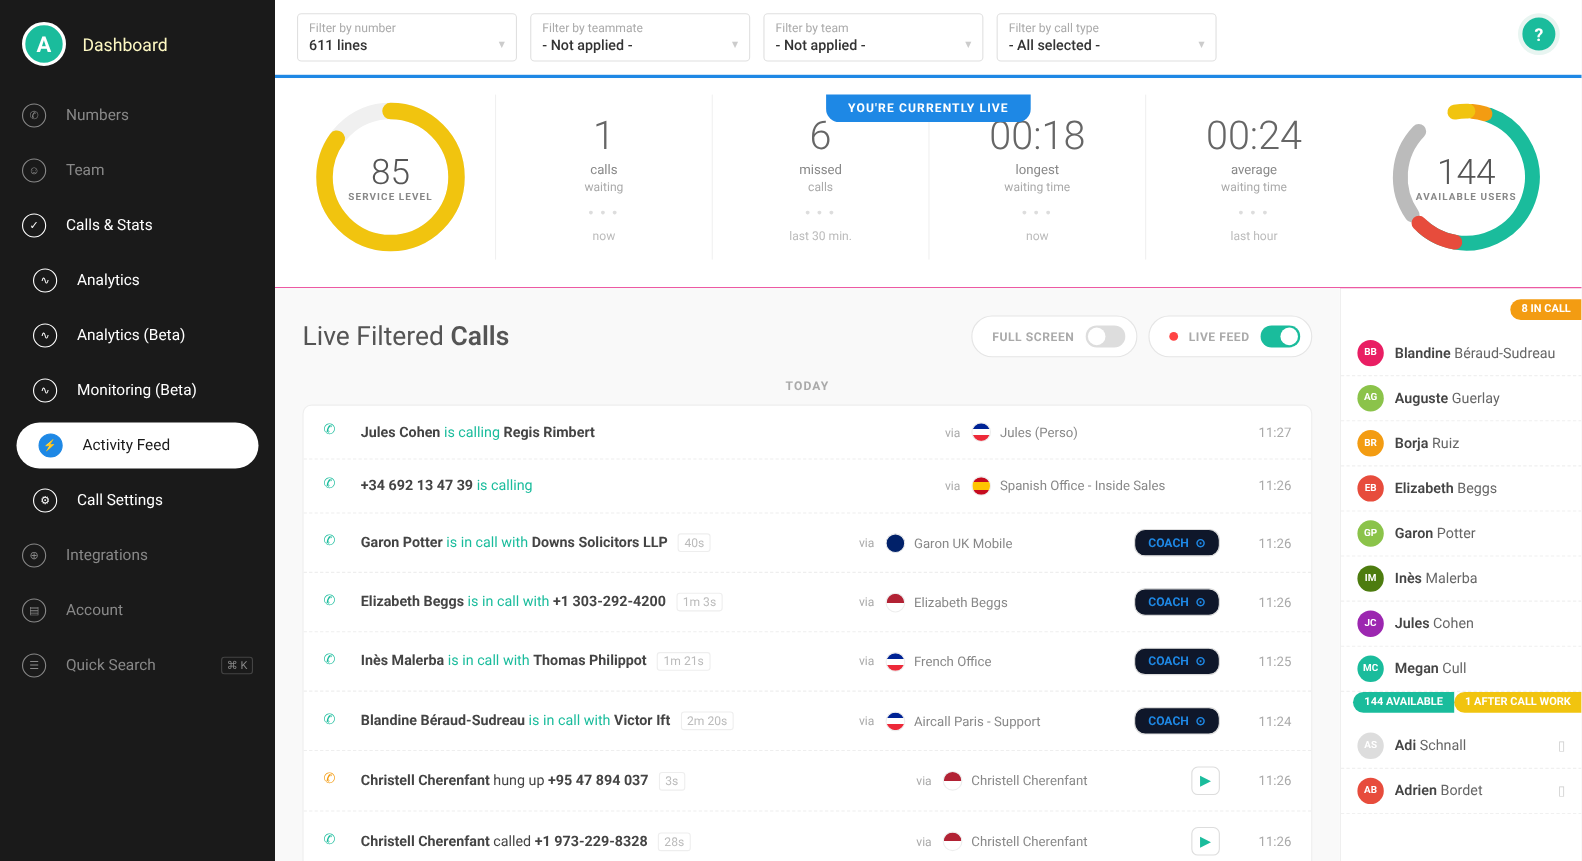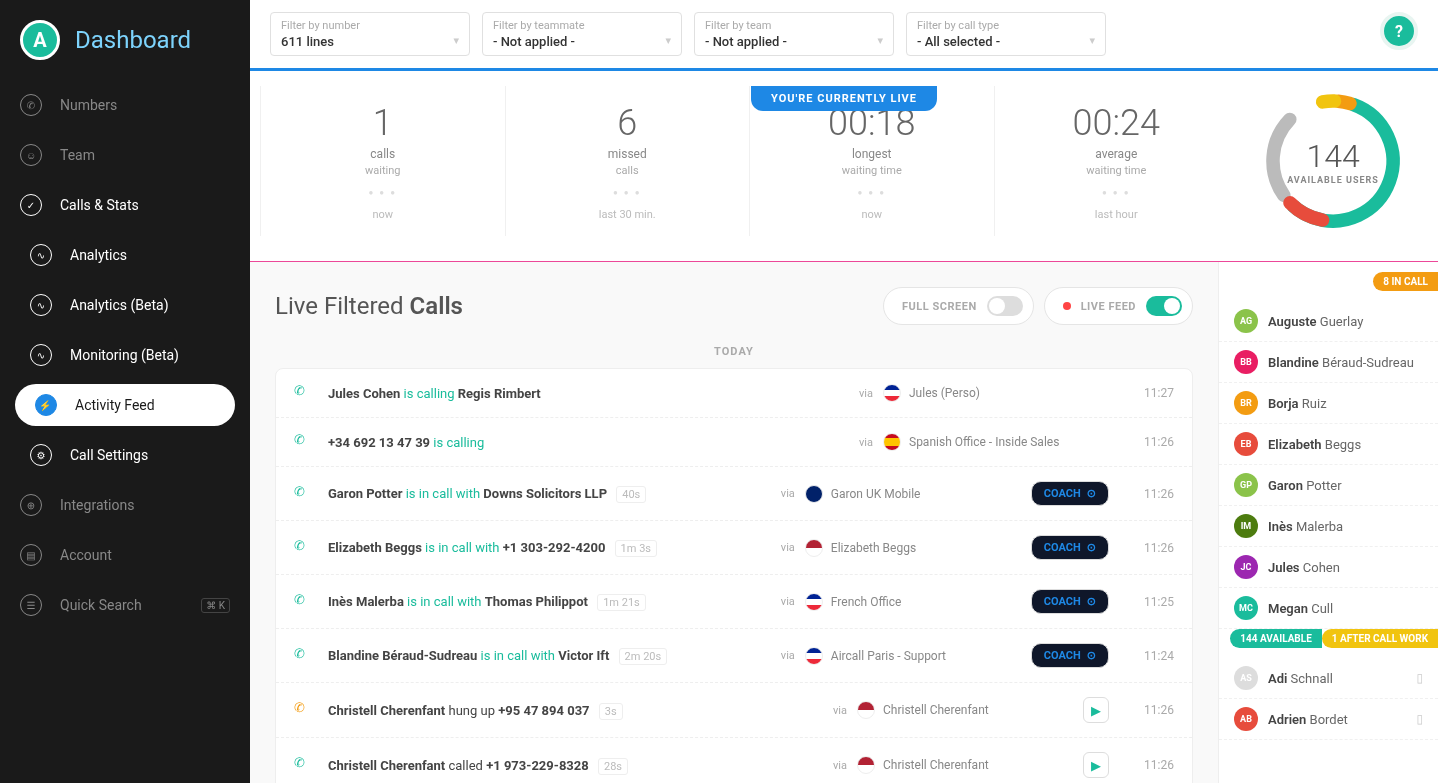--- a/index.html
+++ b/index.html
@@ -1,20 +1,20 @@
 <!DOCTYPE html>
 <html><head>
 <meta charset="utf-8">
 <style>
 *{box-sizing:border-box;margin:0;padding:0;font-family:-apple-system,BlinkMacSystemFont,"Segoe UI",Roboto,sans-serif}
 body{background:#f5f5f5;width:1438px;height:783px;overflow:hidden;display:flex}
 .sidebar{width:250px;background:#1a1a1a;height:100%;display:flex;flex-direction:column;color:#888;flex-shrink:0}
 .sb-header{display:flex;align-items:center;padding:20px;gap:15px}
 .logo{width:40px;height:40px;background:#1abc9c;border-radius:50%;display:flex;align-items:center;justify-content:center;color:#fff;font-weight:bold;font-size:20px;border:3px solid #fff}
-.sb-title{color:#7dd3fc;font-size:24px}
+.sb-title{color:#fef9c3;font-size:16px}
 .sb-item{display:flex;align-items:center;padding:14px 20px;gap:18px;cursor:pointer;font-size:14px}
 .sb-item.active{color:#fff}
 .sb-item.sub{padding-left:30px;position:relative}
 .sb-item.pill{background:#fff;color:#1a1a1a;border-radius:30px;margin:4px 15px;padding:10px 20px}
 .sb-icon{width:22px;height:22px;border:1.5px solid currentColor;border-radius:50%;display:flex;align-items:center;justify-content:center;font-size:10px}
 .sb-icon.filled{background:#1e88e5;border-color:#1e88e5;color:#fff}
 .sb-spacer{flex:1}
 .kbd{font-size:10px;border:1px solid #444;border-radius:3px;padding:1px 4px;margin-left:auto}
 .main{flex:1;display:flex;flex-direction:column;height:100%;overflow:hidden}
 .topbar{display:flex;gap:12px;padding:12px 20px;background:#fff;align-items:flex-start}
@@ -156,20 +156,30 @@
           <div class="filter-label">Filter by call type</div>
           <div class="filter-val">- All selected -</div>
         </div>
       </div>
     <div class="help-btn">?</div>
   </div>
   <div class="livebar"></div>
 
   <div class="stats-row">
     <div class="live-badge">YOU'RE CURRENTLY LIVE</div>
+    <div class="gauge">
+      <svg viewBox="0 0 100 100">
+          <circle cx="50" cy="50" r="40" fill="none" stroke="#f0f0f0" stroke-width="10"></circle>
+          <circle cx="50" cy="50" r="40" fill="none" stroke="#f1c40f" stroke-width="10" stroke-dasharray="213 251" stroke-linecap="round" transform="rotate(-90 50 50)"></circle>
+        </svg>
+      <div class="gauge-center">
+          <div class="gauge-num">85</div>
+          <div class="gauge-lbl">SERVICE LEVEL</div>
+        </div>
+    </div>
     <div id="stats" style="display:flex;flex:1">
         <div class="stat">
           <div class="stat-num">1</div>
           <div class="stat-l1">calls</div>
           <div class="stat-l2">waiting</div>
           <div class="stat-dots">● ● ●</div>
           <div class="stat-sub">now</div>
         </div>
         <div class="stat">
           <div class="stat-num">6</div>
@@ -293,26 +303,26 @@
             <span class="via-name">Christell Cherenfant</span>
             <div class="play-btn">▶</div>
             <span class="call-time">11:26</span>
           </div>
         </div>
     </div>
 
     <div class="users-col" id="users-col">
         <div class="status-badge b-orange">8 IN CALL</div>
         <div class="user-row">
+          <span class="avatar" style="background:#e91e63">BB</span>
+          <span class="user-name"><b>Blandine</b> Béraud-Sudreau</span>
+        </div>
+        <div class="user-row">
           <span class="avatar" style="background:#8bc34a">AG</span>
           <span class="user-name"><b>Auguste</b> Guerlay</span>
-        </div>
-        <div class="user-row">
-          <span class="avatar" style="background:#e91e63">BB</span>
-          <span class="user-name"><b>Blandine</b> Béraud-Sudreau</span>
         </div>
         <div class="user-row">
           <span class="avatar" style="background:#f39c12">BR</span>
           <span class="user-name"><b>Borja</b> Ruiz</span>
         </div>
         <div class="user-row">
           <span class="avatar" style="background:#e74c3c">EB</span>
           <span class="user-name"><b>Elizabeth</b> Beggs</span>
         </div>
         <div class="user-row">

